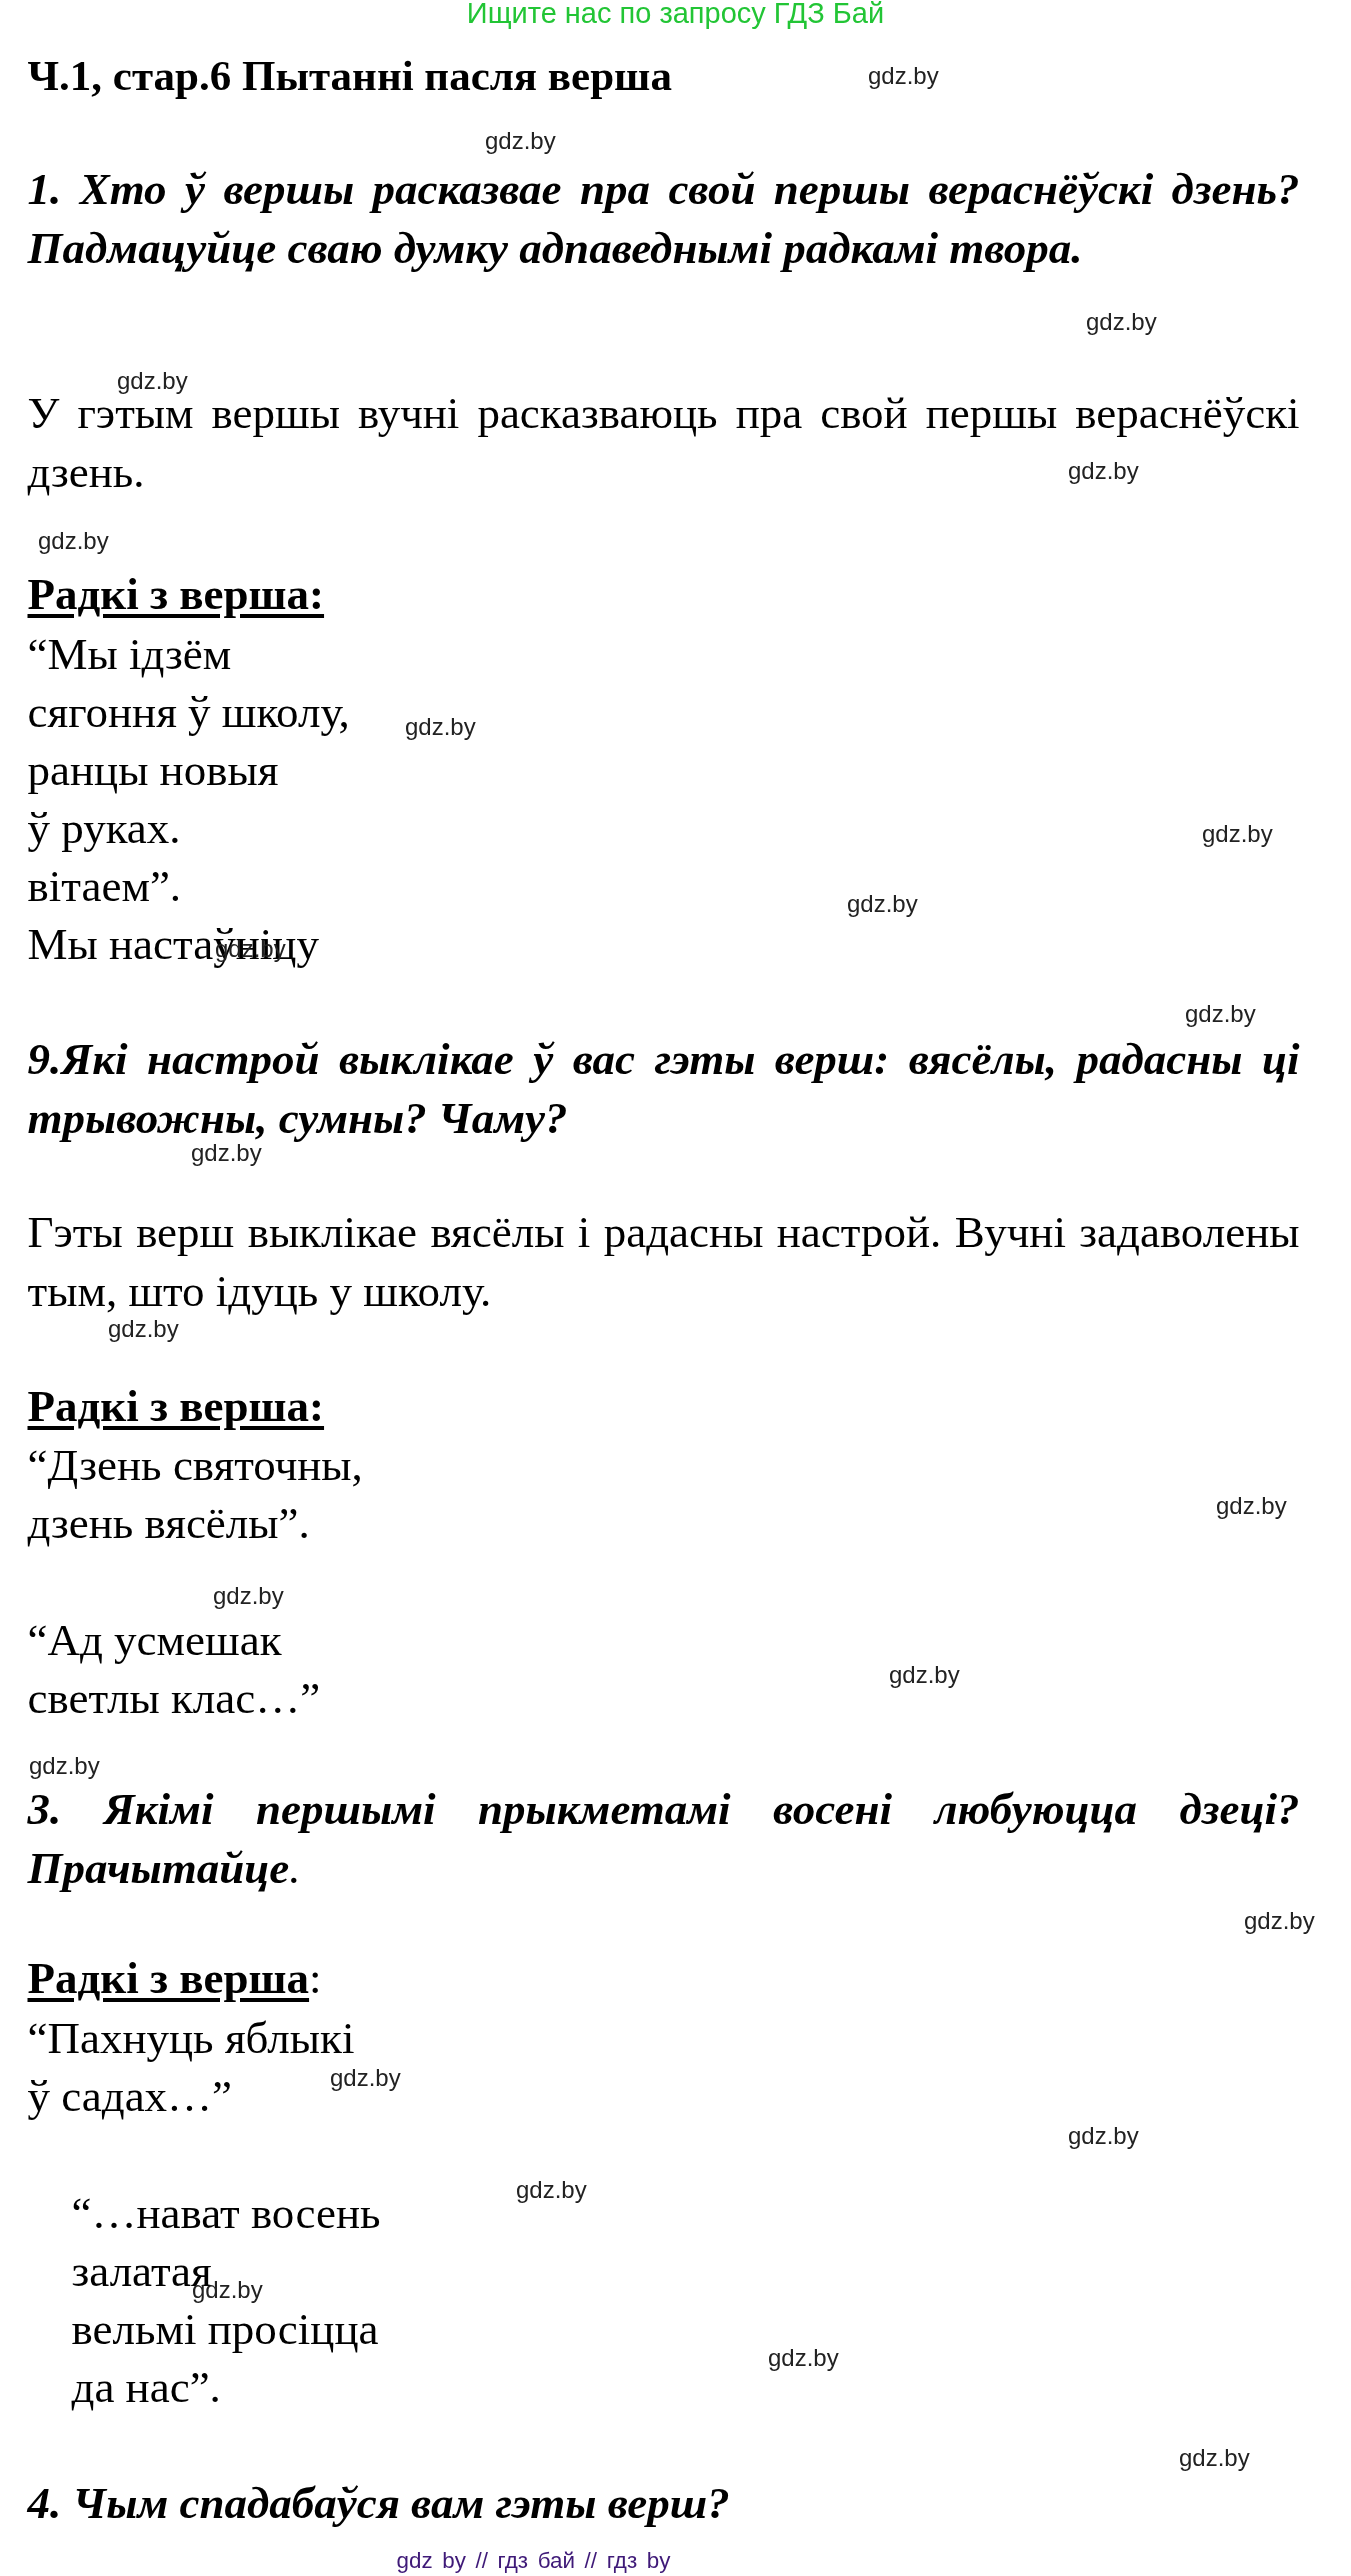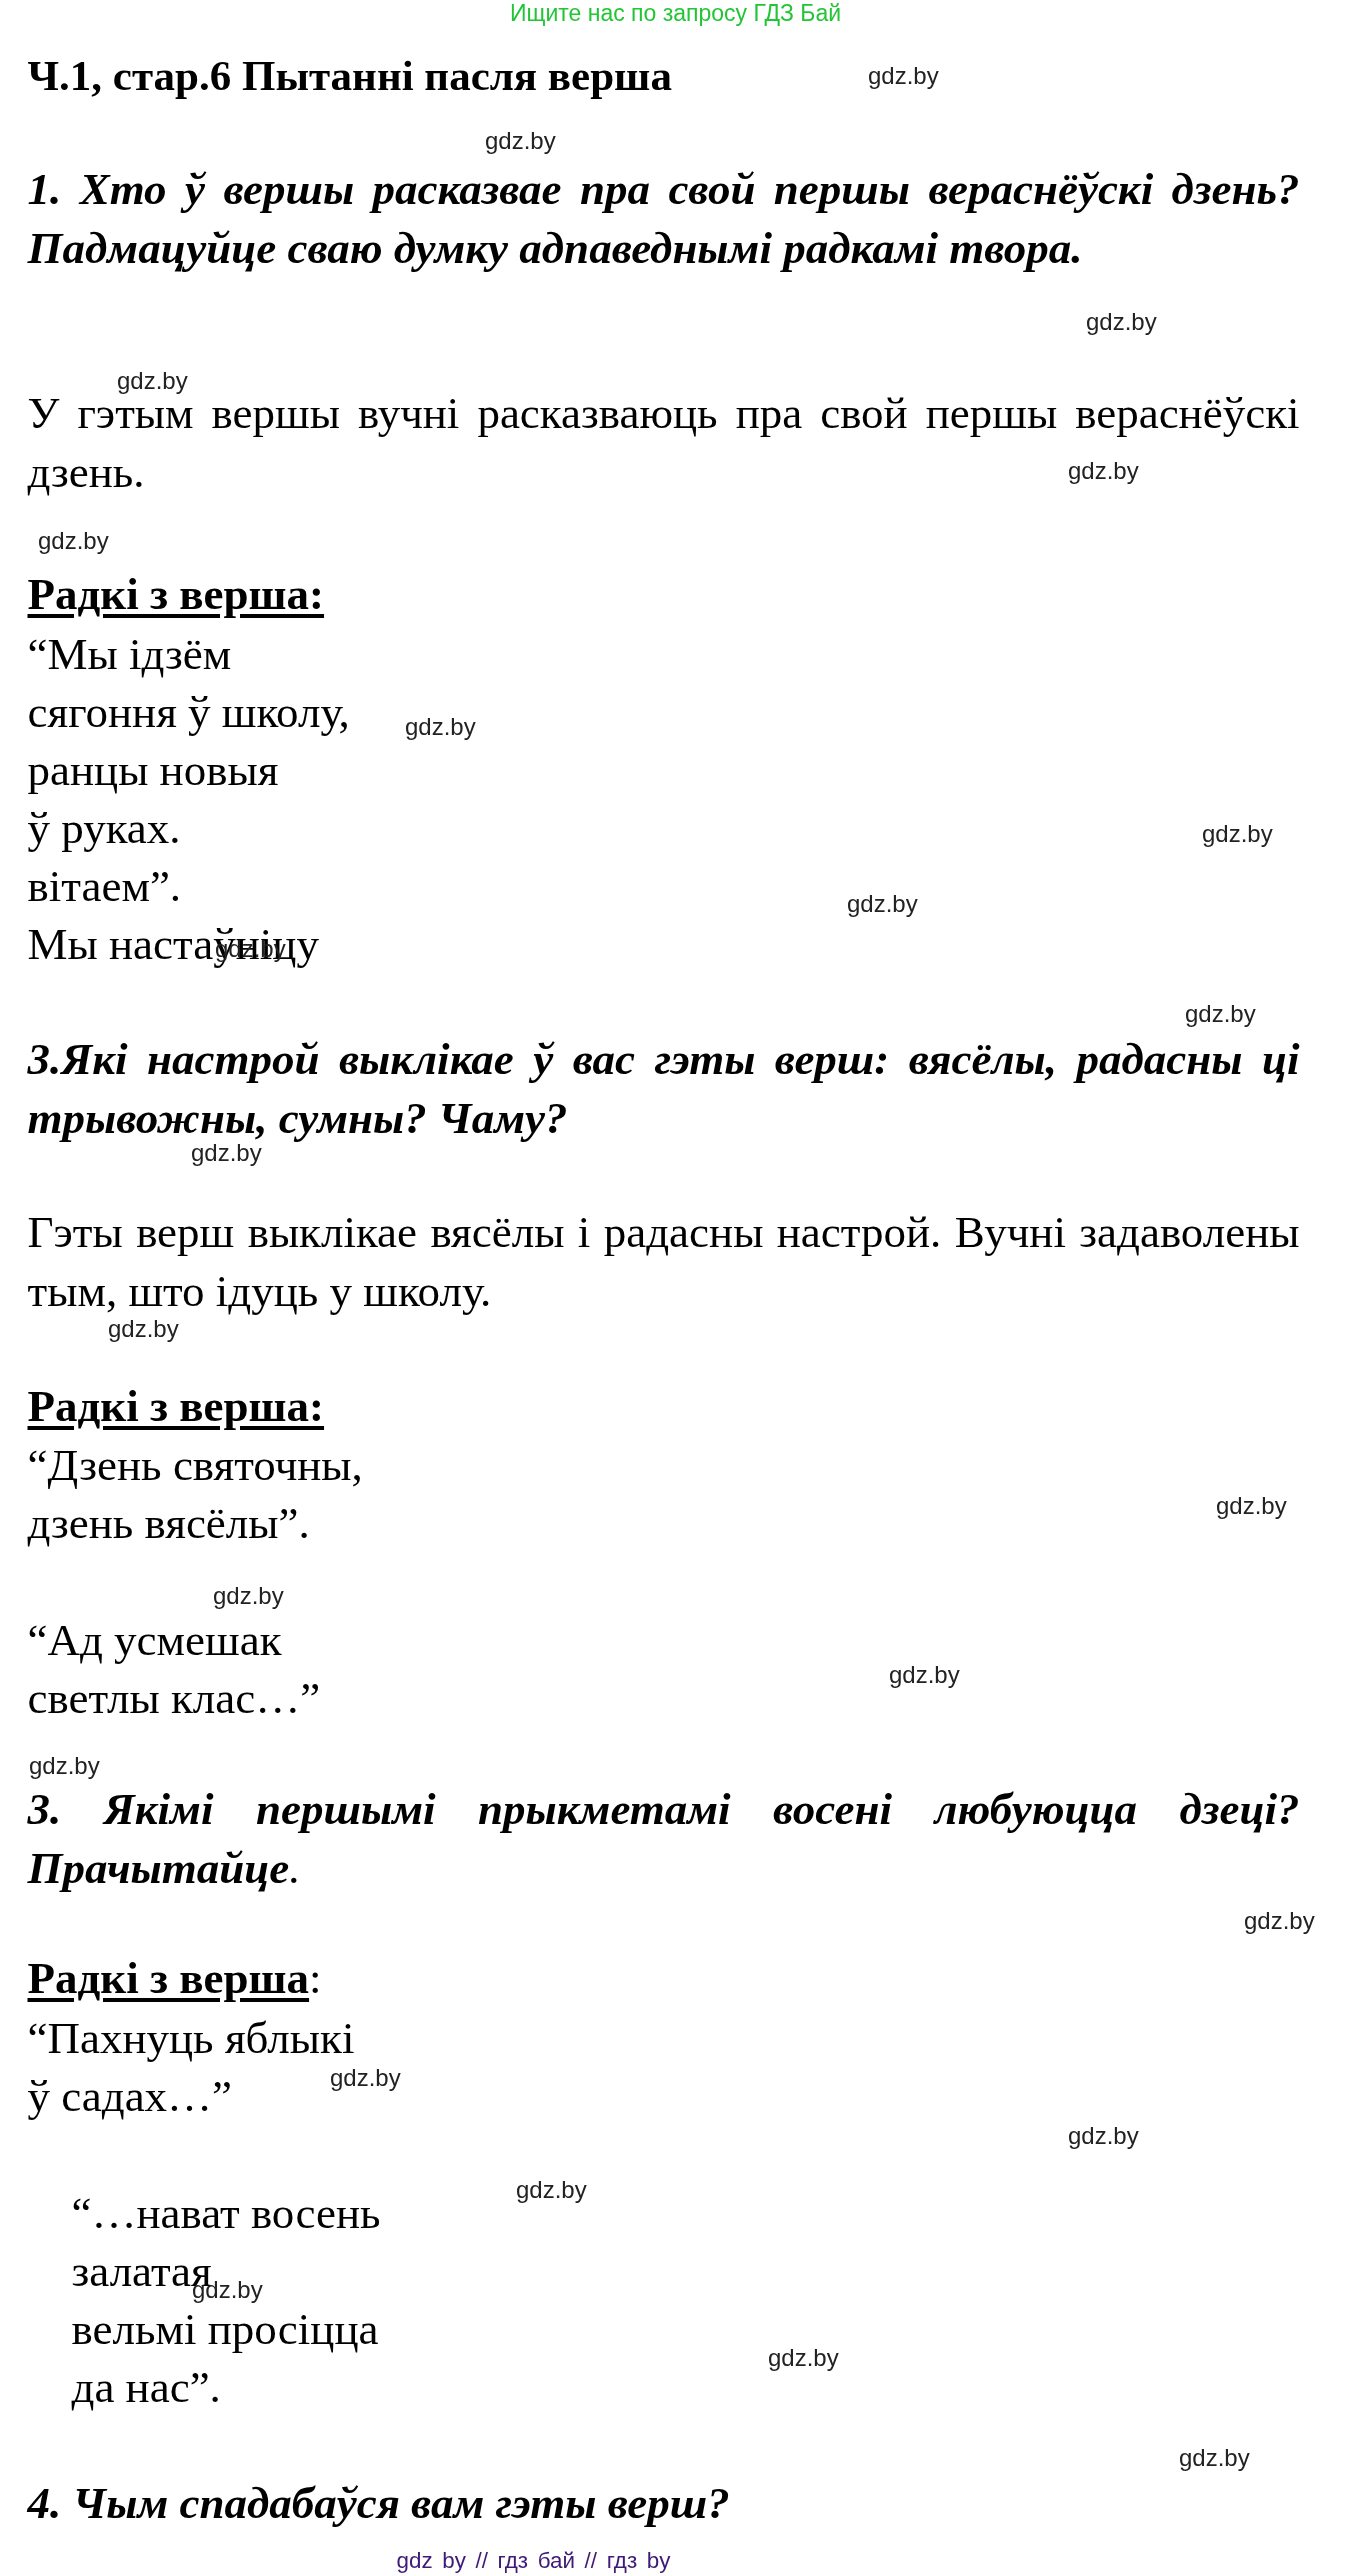--- a/index.html
+++ b/index.html
@@ -8,21 +8,21 @@
       height: 2576px;
       position: relative;
       overflow: hidden;
       font-family: "Liberation Serif", serif;
       color: #000000;
     }
     .top-banner {
       position: absolute; left: 0; top: 0; width: 1351px; height: 26px;
       text-align: center;
       font-family: "Liberation Sans", sans-serif;
-      font-size: 23px; line-height: 26px;
+      font-size: 29px; line-height: 26px;
       color: #22c535;
     }
     .bottom-banner {
       position: absolute; left: 0; top: 2546px; width: 1067px; height: 29px;
       text-align: center;
       font-family: "Liberation Sans", sans-serif;
       font-size: 22.4px; line-height: 29px;
       color: #3f1a78;
       word-spacing: 3.4px;
     }
@@ -73,21 +73,21 @@
 <div class="sub" style="top:568px;"><span class="u">Радкі з верша:</span></div>
 <div class="verse" style="top:625px;">
   <div>“Мы ідзём</div>
   <div>сягоння ў школу,</div>
   <div>ранцы новыя</div>
   <div>ў руках.</div>
   <div>вітаем”.</div>
   <div>Мы настаўніцу</div>
 </div>
 
-<div class="q" style="top:1030px;">3.Які настрой выклікае ў вас гэты верш: вясёлы, радасны ці трывожны, сумны? Чаму?</div>
+<div class="q" style="top:1030px;">9.Які настрой выклікае ў вас гэты верш: вясёлы, радасны ці трывожны, сумны? Чаму?</div>
 <div class="ans" style="top:1203px;">Гэты верш выклікае вясёлы і радасны настрой. Вучні задаволены тым, што ідуць у школу.</div>
 <div class="sub" style="top:1380px;"><span class="u">Радкі з верша:</span></div>
 <div class="verse" style="top:1436px;">
   <div>“Дзень святочны,</div>
   <div>дзень вясёлы”.</div>
 </div>
 <div class="verse" style="top:1611px;">
   <div>“Ад усмешак</div>
   <div>светлы клас…”</div>
 </div>

